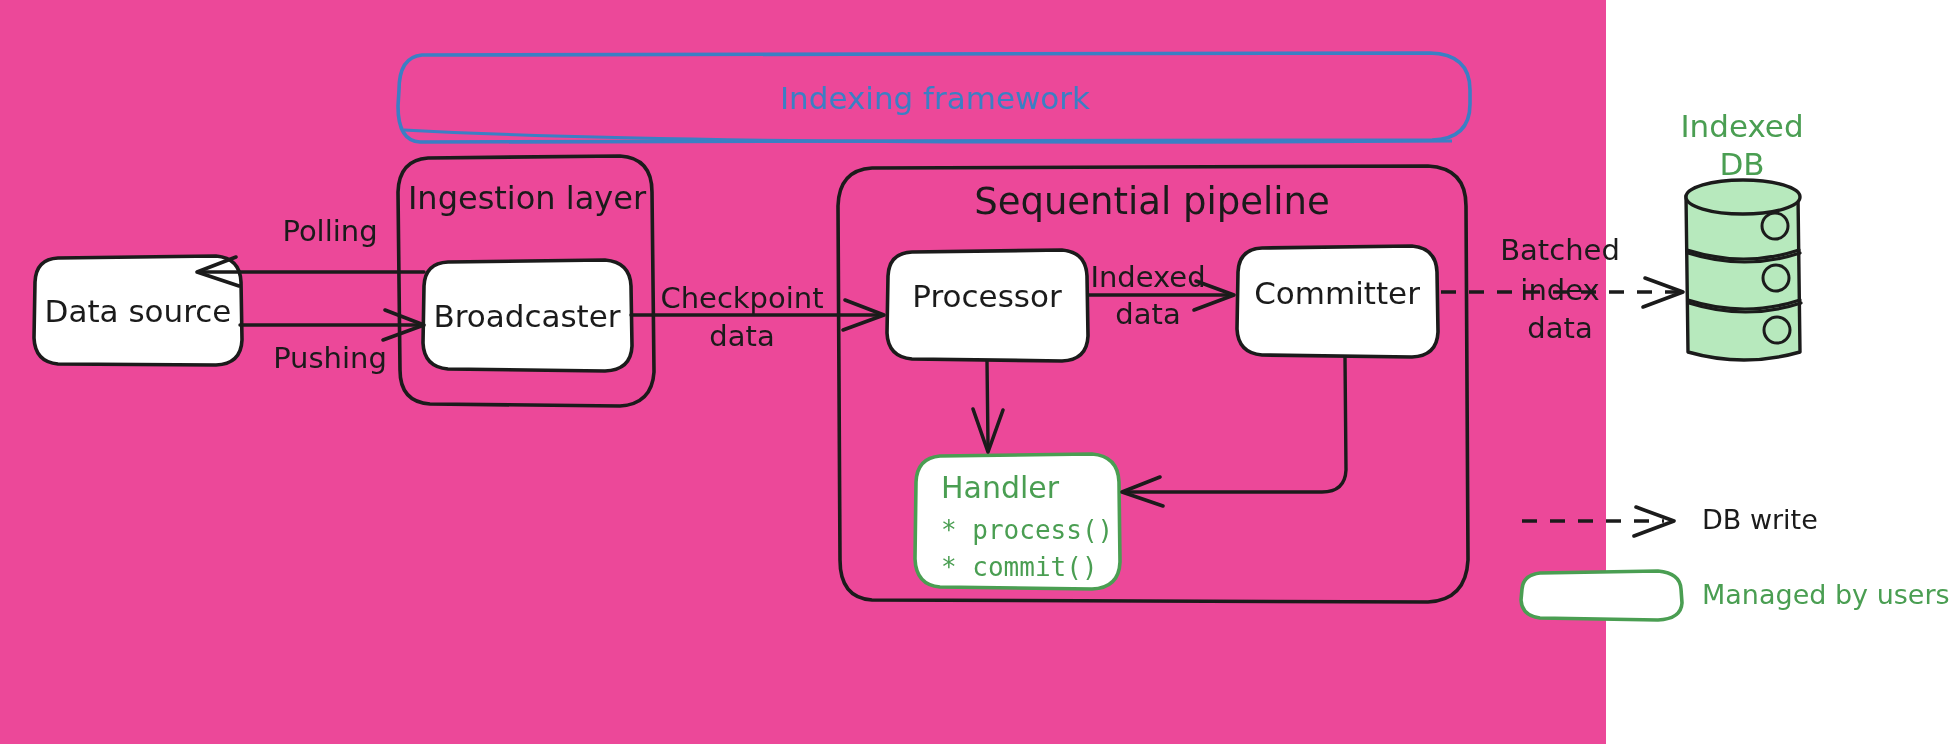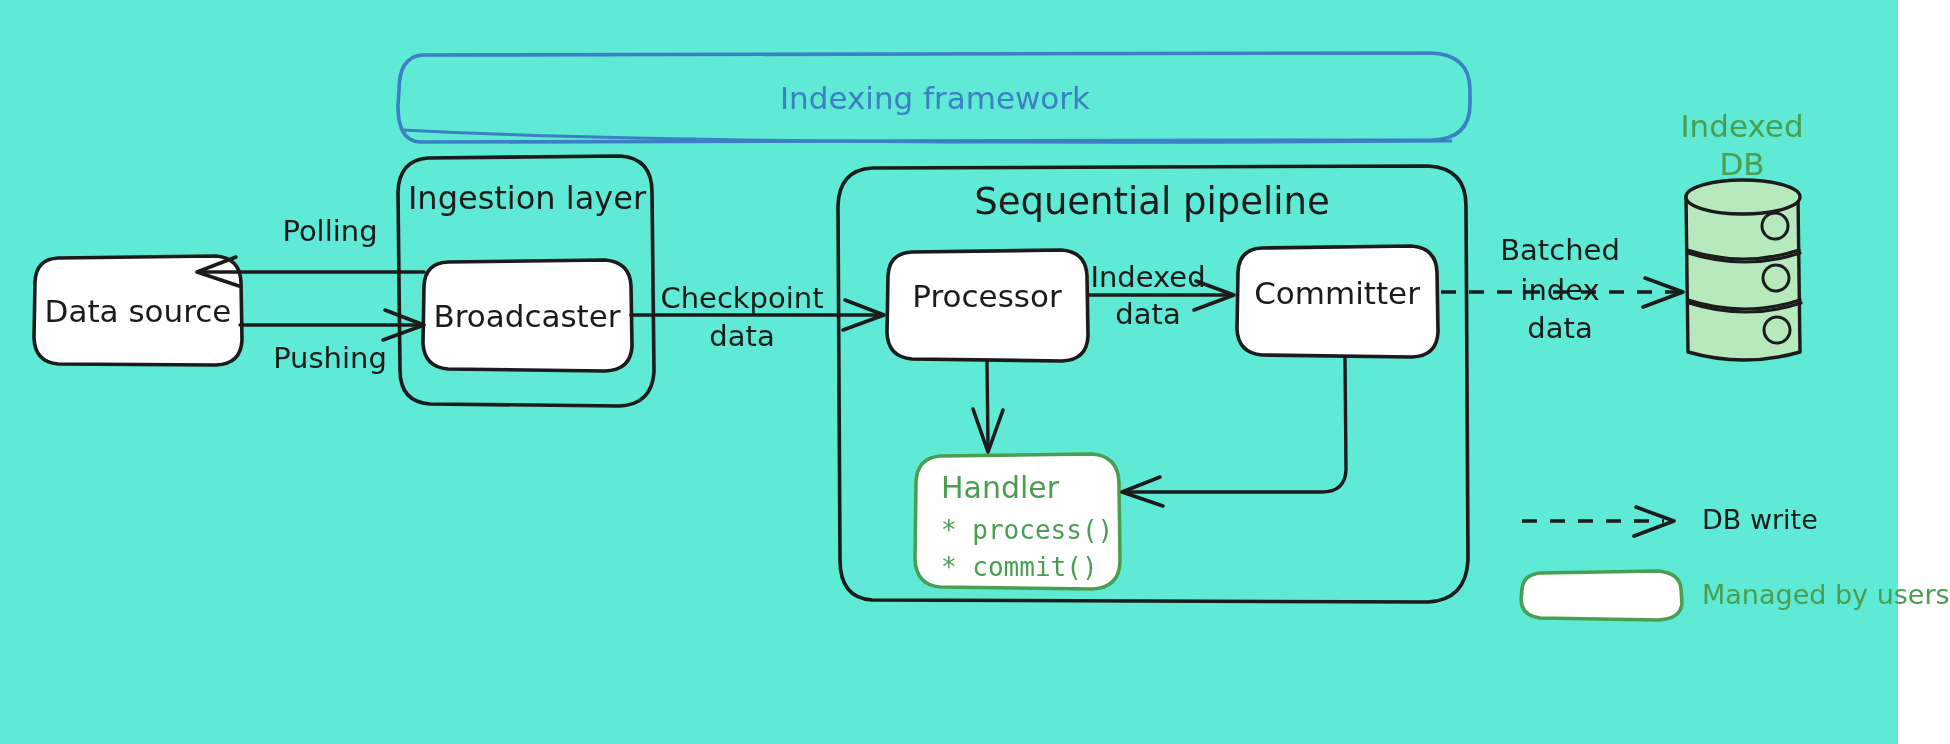--- a/index.html
+++ b/index.html
@@ -9,23 +9,23 @@
     background: #ffffff;
   }
   body {
     width: 1950px;
     height: 744px;
     overflow: hidden;
     font-family: "DejaVu Sans", sans-serif;
   }
   #diagram-root {
     position: relative;
-    width: 1898px;
+    width: 1606px;
     height: 744px;
-    background: #5eead4;
+    background: #ec4899;
   }
   svg#diagram {
     display: block;
     width: 1950px;
     height: 744px;
   }
   .node-box {
     fill: #ffffff;
     stroke: #1b1b1b;
     stroke-width: 3.6;

